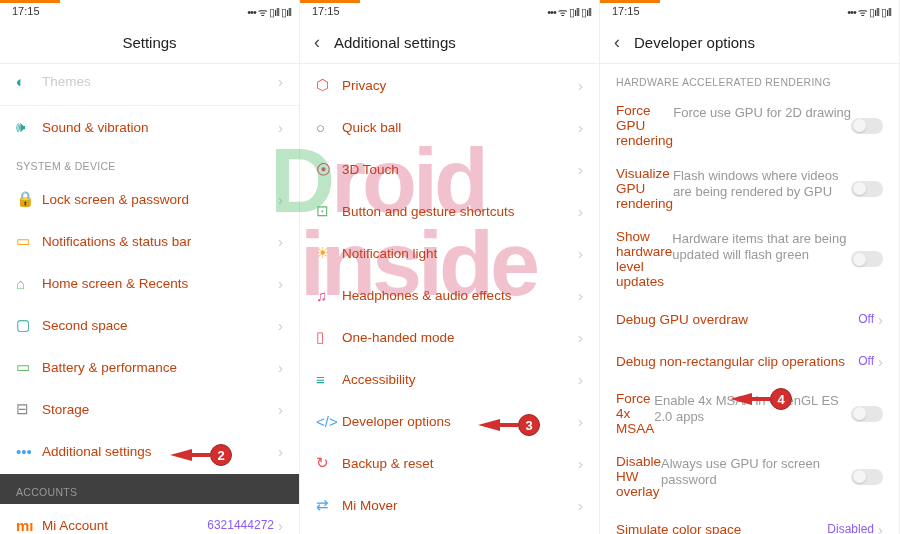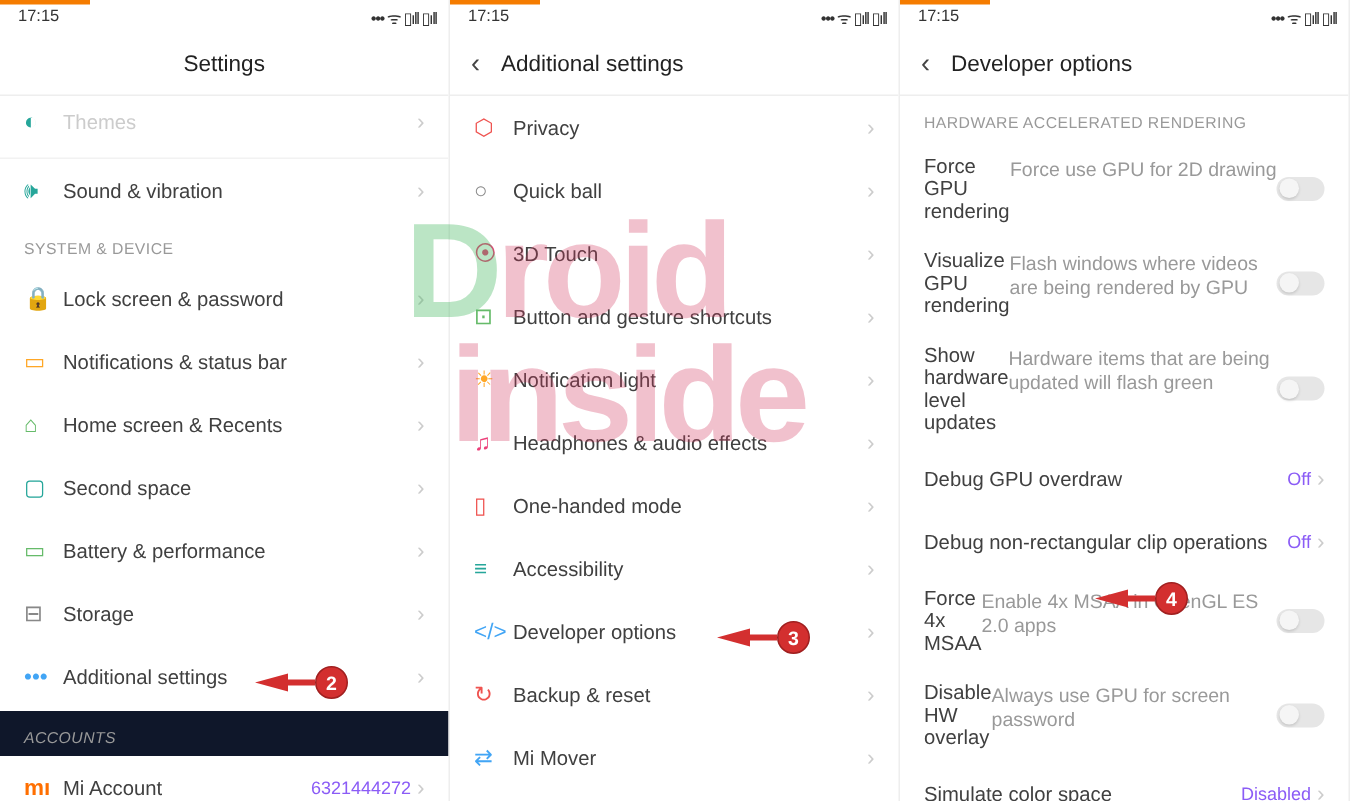--- a/index.html
+++ b/index.html
@@ -76,21 +76,21 @@
   .row.tall { padding: 9px 16px; }
   .row .icon {
     width: 26px;
     font-size: 15px;
     text-align: left;
     flex-shrink: 0;
   }
   .row .label {
     flex: 1;
     font-size: 13.5px;
-    color: #404040;
+    color: #c2410c;
   }
   .row .sub {
     font-size: 13px;
     color: #999;
     margin-top: 2px;
     line-height: 1.2;
   }
   .row .body { flex: 1; display: flex; flex-direction: row; }
   .row .chevron {
     color: #ccc;
@@ -241,21 +241,21 @@
       <span class="icon c-blue">•••</span>
       <span class="label">Additional settings</span>
       <span class="chevron">›</span>
       <div class="badge" style="left:170px; top:14px;">
         <div class="arrow"></div>
           <div class="stem"></div>
         <div class="circle">2</div>
       </div>
     </div>
 
-    <div class="section-label" style="background:#0f172a; margin-top:2px;font-style:italic;">ACCOUNTS</div>
+    <div class="section-label" style="background:#404040; margin-top:2px;">ACCOUNTS</div>
     <div class="row">
       <span class="icon c-mi">mı</span>
       <span class="label">Mi Account</span>
       <span class="trail">6321444272</span>
       <span class="chevron">›</span>
     </div>
   </div>
 
   <div class="panel">
     <div class="statusbar">

